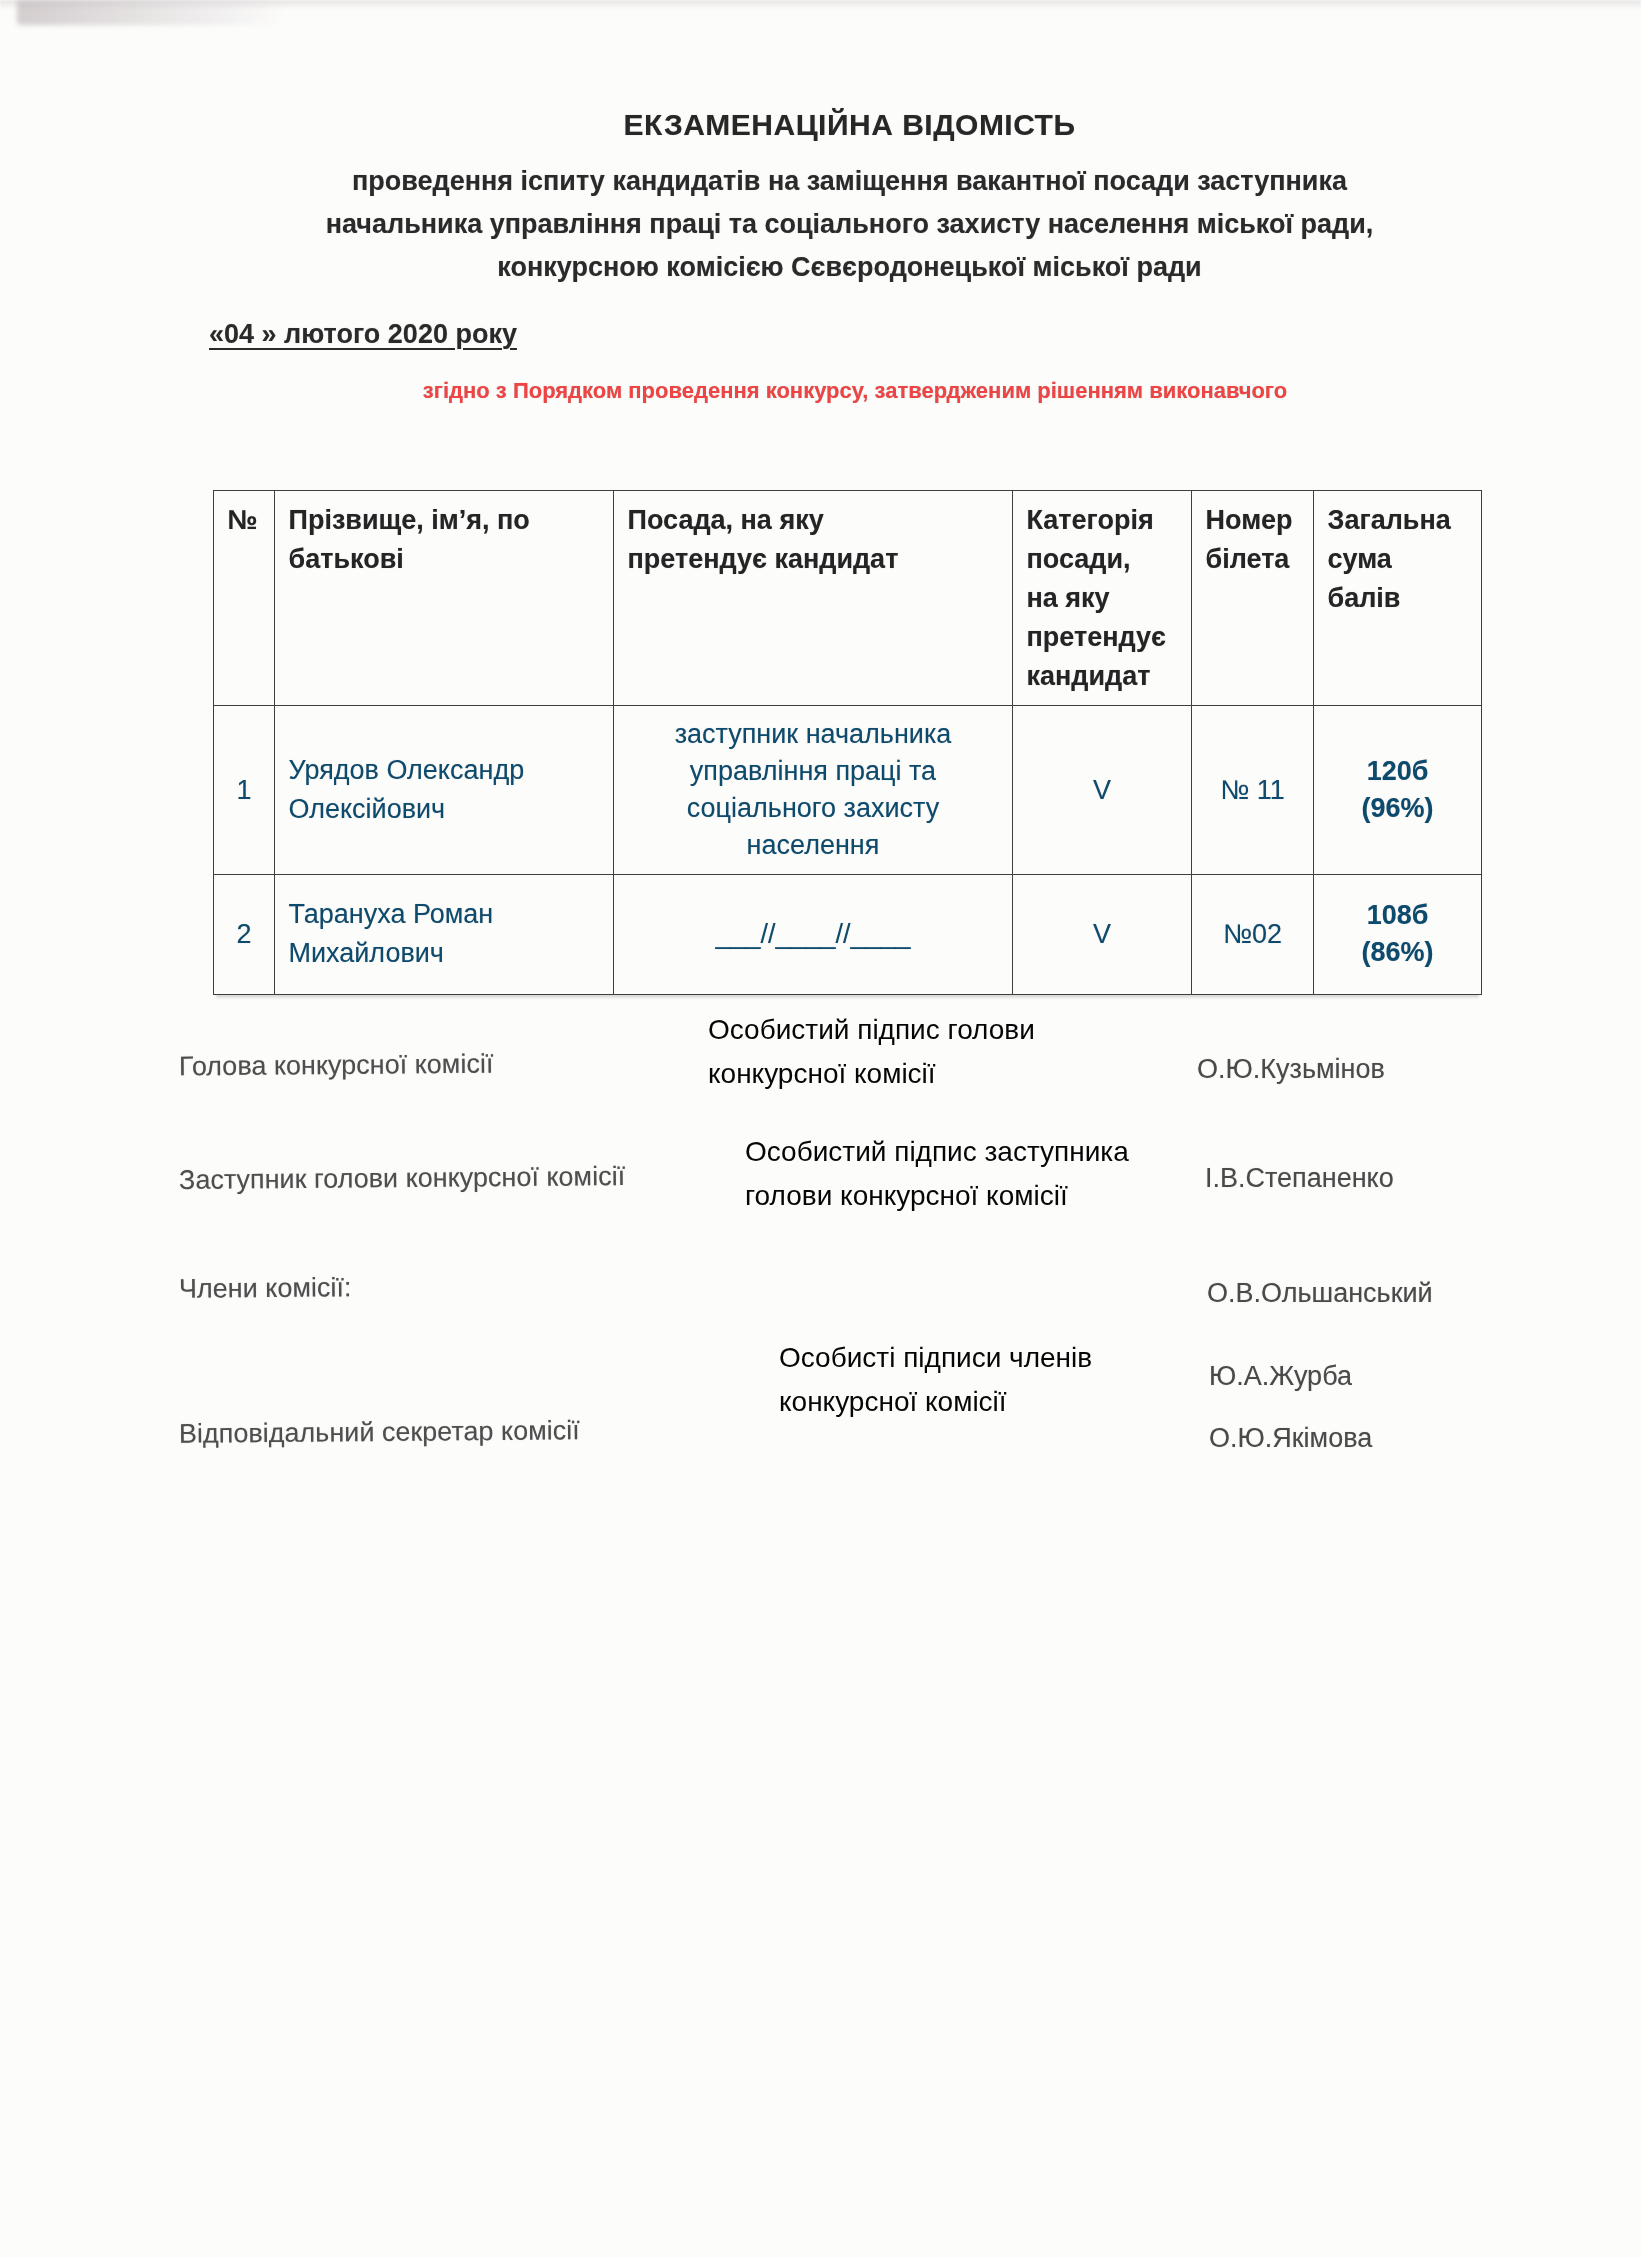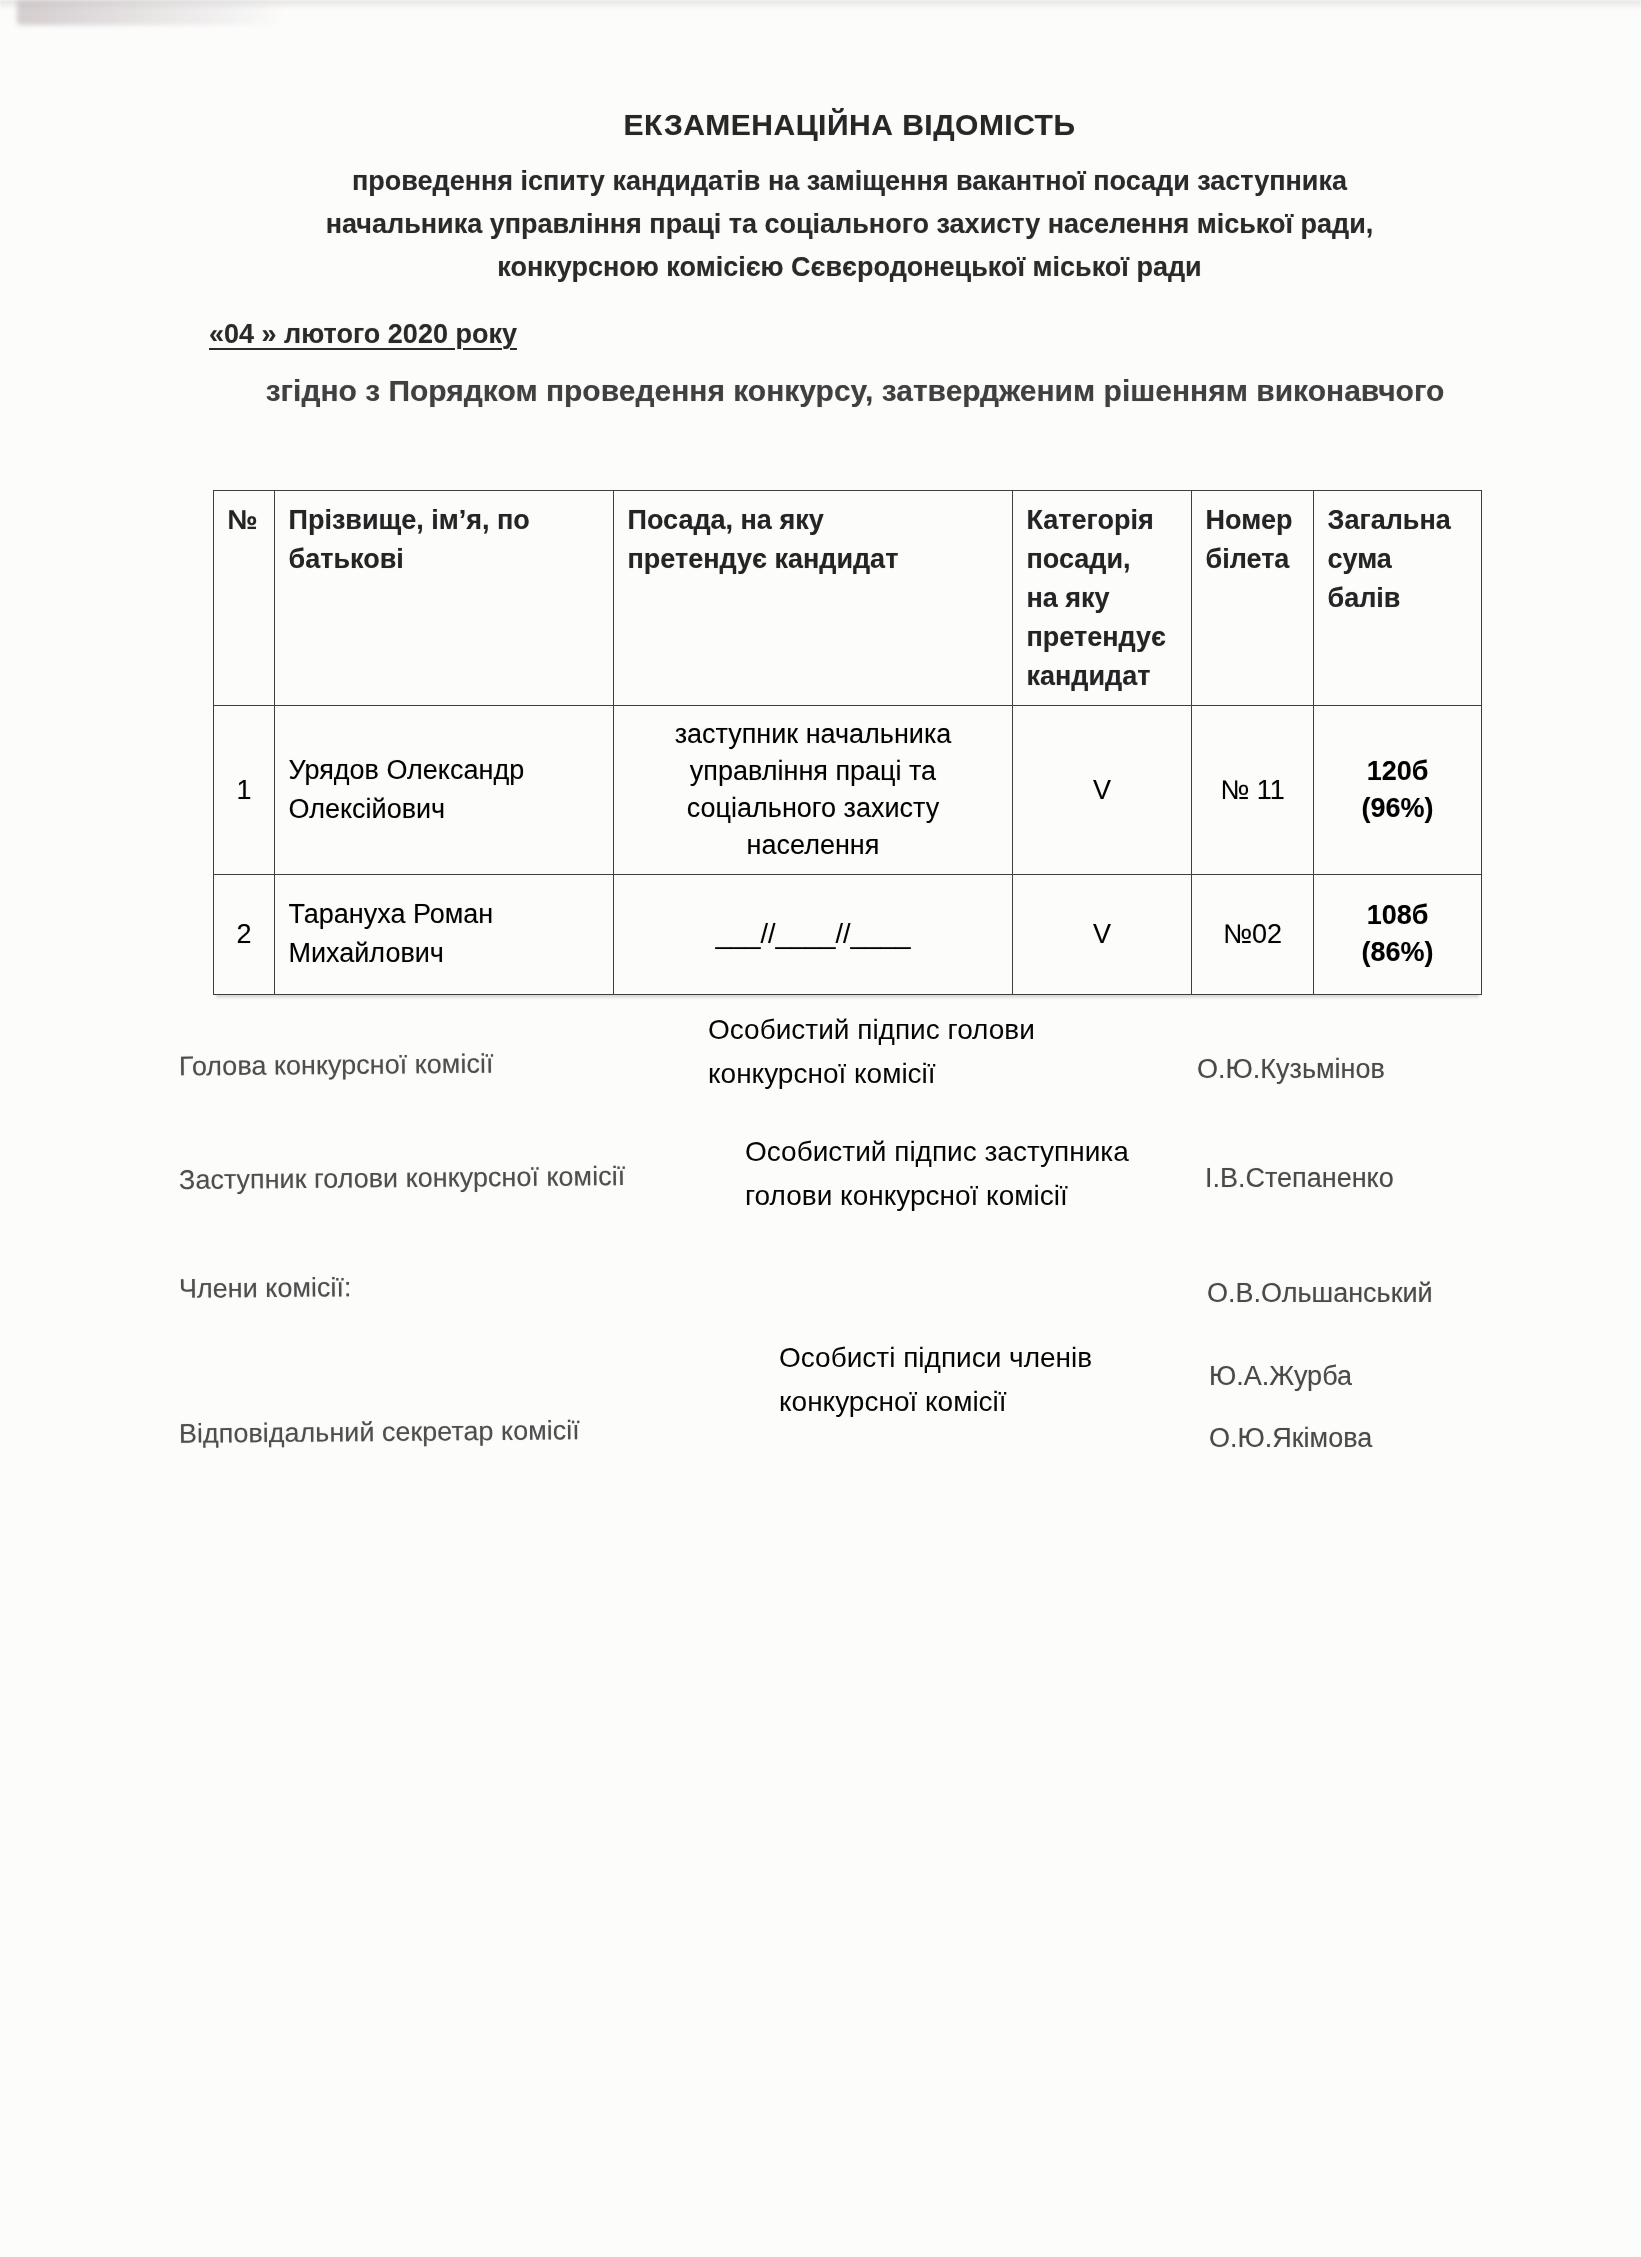--- a/index.html
+++ b/index.html
@@ -31,39 +31,39 @@
   }
   .doc-subtitle{
     top:160px;font-size:27px;font-weight:bold;color:#2a2a2a;line-height:43px;white-space:pre-line;
   }
   .date-line{
     position:absolute;left:209px;top:319px;
     font-size:27px;font-weight:bold;color:#2a2a2a;
   }
   .legal-block{
     position:absolute;left:68px;width:1574px;top:369px;text-align:center;
-    font-size:30px;font-weight:bold;color:#404040;line-height:43px;
+    font-size:22px;font-weight:bold;color:#ef4444;line-height:43px;
   }
   .u{ text-decoration:underline;text-decoration-thickness:1.9px;text-underline-offset:4.8px; }
   table.results{
     position:absolute;left:213px;top:490px;width:1267px;
     border-collapse:collapse;table-layout:fixed;
     box-shadow:0 5.8px 2.9px -2.9px rgba(130,125,125,.35);
   }
   table.results th,table.results td{
     border:1.9px solid #3f3f3f;
     font-size:27px;
     padding:9.7px 13.5px;
     overflow:hidden;
   }
   table.results th{
     font-weight:bold;color:#242424;text-align:left;vertical-align:top;
     line-height:39px;white-space:pre-line;height:186px;
   }
-  table.results td{ color:#000000;vertical-align:middle; }
+  table.results td{ color:#0c4a6e;vertical-align:middle; }
   tr.r1 td{ height:133px; }
   tr.r2 td{ height:100px; }
   td.c-num{ text-align:center;color:#4a4a4a; }
   td.c-name{ white-space:pre-line;line-height:39px; }
   td.c-pos{ text-align:center;white-space:pre-line;line-height:37px; }
   td.c-cat,td.c-ticket{ text-align:center; }
   td.c-score{ text-align:center;font-weight:bold;color:#1e1e1e;white-space:pre-line;line-height:37px; }
   .sig{ position:absolute;font-size:27px; }
   .sig-label{ color:#4e4e4e;transform:rotate(-0.5deg); }
   .sig-name{ color:#4a4a4a; }

